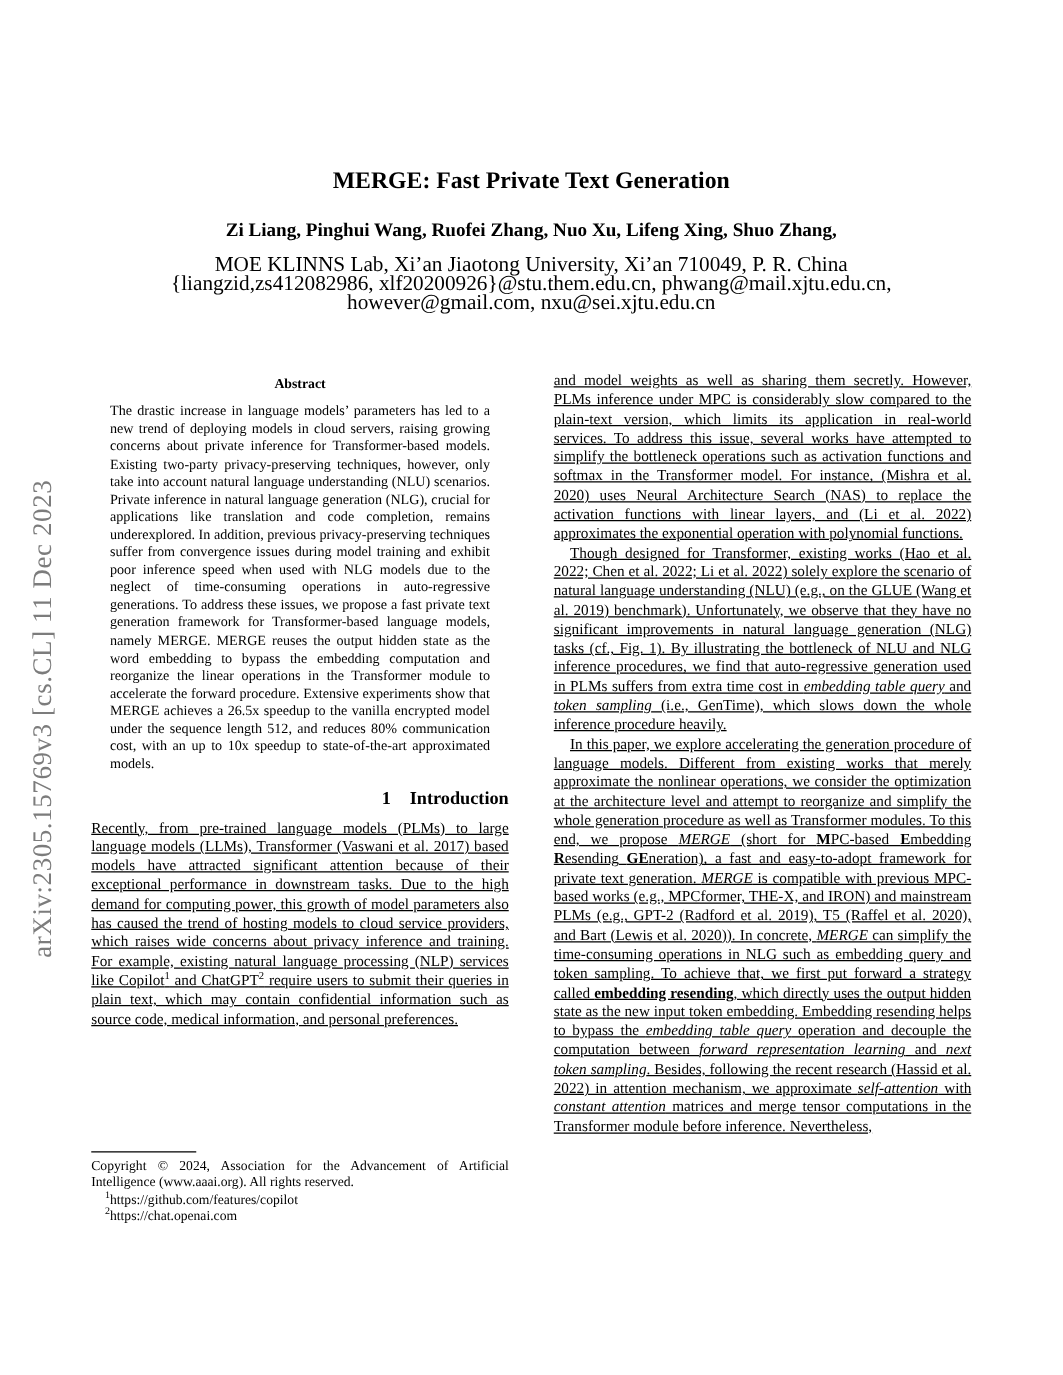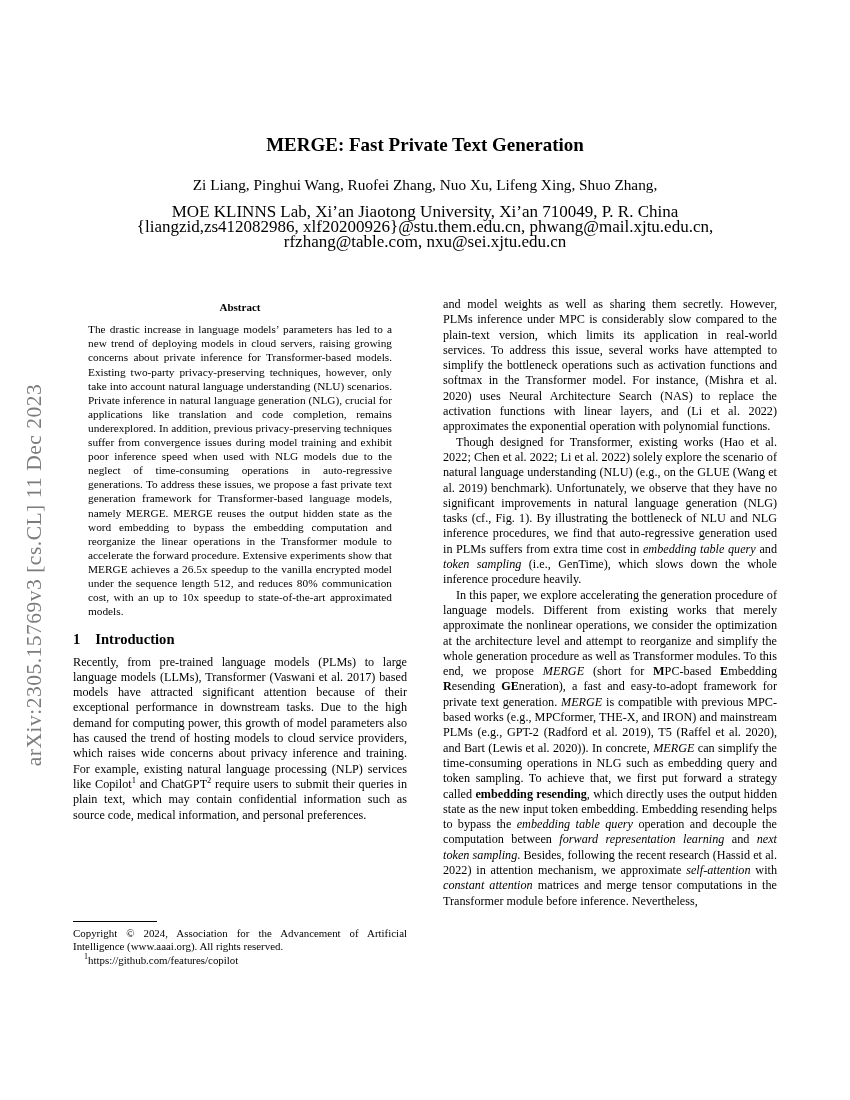--- a/index.html
+++ b/index.html
@@ -28,21 +28,21 @@
 
   
   .header {
     position: absolute;
     top: 134px;
     left: 0;
     width: 100%;
     text-align: center;
   }
   .title { font-size: 19px; font-weight: bold; margin: 0; line-height: 22px; }
-  .authors { font-size: 15.3px; font-weight: normal; margin-top: 20px; line-height: 18px; }
+  .authors { font-size: 15.3px; font-weight: bold; margin-top: 20px; line-height: 18px; }
   .affil-block { margin-top: 10px; }
   .affil { font-size: 17px; line-height: 15px; }
 
   
   .col {
     position: absolute;
     top: 297px;
     width: 334px;
     font-size: 12.2px;
     line-height: 15.3px;
@@ -59,25 +59,25 @@
   }
   .abstract {
     font-size: 11.3px;
     line-height: 14.1px;
     margin: 0 15px;
     text-align: justify;
   }
   .sec-heading {
     font-size: 14.6px;
     font-weight: bold;
-    text-align: left;
+    text-align: right;
     margin: 14px 0 7px 0;
   }
   .sec-heading .sec-gap { display: inline-block; width: 15px; }
-  .body-par { margin: 0; }
+  .body-par { margin: 0; text-decoration: underline; }
   .body-par.indent { text-indent: 13px; }
   .body-par sup { font-size: 8.5px; line-height: 0; }
 
   
   .footnotes {
     position: absolute;
     left: 73px;
     top: 909px;
     width: 334px;
     font-size: 10.9px;
@@ -101,21 +101,21 @@
 <div class="page">
 
   <div class="arxiv" style="color: rgb(124, 124, 124);">arXiv:2305.15769v3  [cs.CL]  11 Dec 2023</div>
 
   <header class="header">
     <h1 class="title">MERGE: Fast Private Text Generation</h1>
     <div class="authors">Zi Liang, Pinghui Wang, Ruofei Zhang, Nuo Xu, Lifeng Xing, Shuo Zhang,</div>
     <div class="affil-block">
       <div class="affil">MOE KLINNS Lab, Xi’an Jiaotong University, Xi’an 710049, P. R. China</div>
       <div class="affil">{liangzid,zs412082986, xlf20200926}@stu.them.edu.cn, phwang@mail.xjtu.edu.cn,</div>
-      <div class="affil">rfzhang@table.com, nxu@sei.xjtu.edu.cn</div>
+      <div class="affil">however@gmail.com, nxu@sei.xjtu.edu.cn</div>
     </div>
   </header>
 
   <section class="col col-left">
     <h2 class="abs-heading">Abstract</h2>
     <p class="abstract">The drastic increase in language models’ parameters has led to a new trend of deploying models in cloud servers, raising growing concerns about private inference for Transformer-based models. Existing two-party privacy-preserving techniques, however, only take into account natural language understanding (NLU) scenarios. Private inference in natural language generation (NLG), crucial for applications like translation and code completion, remains underexplored. In addition, previous privacy-preserving techniques suffer from convergence issues during model training and exhibit poor inference speed when used with NLG models due to the neglect of time-consuming operations in auto-regressive generations. To address these issues, we propose a fast private text generation framework for Transformer-based language models, namely MERGE. MERGE reuses the output hidden state as the word embedding to bypass the embedding computation and reorganize the linear operations in the Transformer module to accelerate the forward procedure. Extensive experiments show that MERGE achieves a 26.5x speedup to the vanilla encrypted model under the sequence length 512, and reduces 80% communication cost, with an up to 10x speedup to state-of-the-art approximated models.</p>
 
     <h2 class="sec-heading"><span>1</span><span class="sec-gap"></span><span>Introduction</span></h2>
 
     <p class="body-par">Recently, from pre-trained language models (PLMs) to large language models (LLMs), Transformer (Vaswani et al. 2017) based models have attracted significant attention because of their exceptional performance in downstream tasks. Due to the high demand for computing power, this growth of model parameters also has caused the trend of hosting models to cloud service providers, which raises wide concerns about privacy inference and training. For example, existing natural language processing (NLP) services like Copilot<sup>1</sup> and ChatGPT<sup>2</sup> require users to submit their queries in plain text, which may contain confidential information such as source code, medical information, and personal preferences.</p>
@@ -124,15 +124,16 @@
   <section class="col col-right">
     <p class="body-par">and model weights as well as sharing them secretly. However, PLMs inference under MPC is considerably slow compared to the plain-text version, which limits its application in real-world services. To address this issue, several works have attempted to simplify the bottleneck operations such as activation functions and softmax in the Transformer model. For instance, (Mishra et al. 2020) uses Neural Architecture Search (NAS) to replace the activation functions with linear layers, and (Li et al. 2022) approximates the exponential operation with polynomial functions.</p>
     <p class="body-par indent">Though designed for Transformer, existing works (Hao et al. 2022; Chen et al. 2022; Li et al. 2022) solely explore the scenario of natural language understanding (NLU) (e.g., on the GLUE (Wang et al. 2019) benchmark). Unfortunately, we observe that they have no significant improvements in natural language generation (NLG) tasks (cf., Fig. 1). By illustrating the bottleneck of NLU and NLG inference procedures, we find that auto-regressive generation used in PLMs suffers from extra time cost in <i>embedding table query</i> and <i>token sampling</i> (i.e., GenTime), which slows down the whole inference procedure heavily.</p>
     <p class="body-par indent">In this paper, we explore accelerating the generation procedure of language models. Different from existing works that merely approximate the nonlinear operations, we consider the optimization at the architecture level and attempt to reorganize and simplify the whole generation procedure as well as Transformer modules. To this end, we propose <i>MERGE</i> (short for <b>M</b>PC-based <b>E</b>mbedding <b>R</b>esending <b>GE</b>neration), a fast and easy-to-adopt framework for private text generation. <i>MERGE</i> is compatible with previous MPC-based works (e.g., MPCformer, THE-X, and IRON) and mainstream PLMs (e.g., GPT-2 (Radford et al. 2019), T5 (Raffel et al. 2020), and Bart (Lewis et al. 2020)). In concrete, <i>MERGE</i> can simplify the time-consuming operations in NLG such as embedding query and token sampling. To achieve that, we first put forward a strategy called <b>embedding resending</b>, which directly uses the output hidden state as the new input token embedding. Embedding resending helps to bypass the <i>embedding table query</i> operation and decouple the computation between <i>forward representation learning</i> and <i>next token sampling</i>. Besides, following the recent research (Hassid et al. 2022) in attention mechanism, we approximate <i>self-attention</i> with <i>constant attention</i> matrices and merge tensor computations in the Transformer module before inference. Nevertheless,</p>
   </section>
 
   <footer class="footnotes">
     <div class="fn-rule"></div>
     <p class="copyright">Copyright © 2024, Association for the Advancement of Artificial Intelligence (www.aaai.org). All rights reserved.</p>
     <p class="fn"><sup>1</sup><span>https://github.com/features/copilot</span></p>
+    <p class="fn"><sup>2</sup><span>https://chat.openai.com</span></p>
   </footer>
 
 </div>
 
 </body></html>

